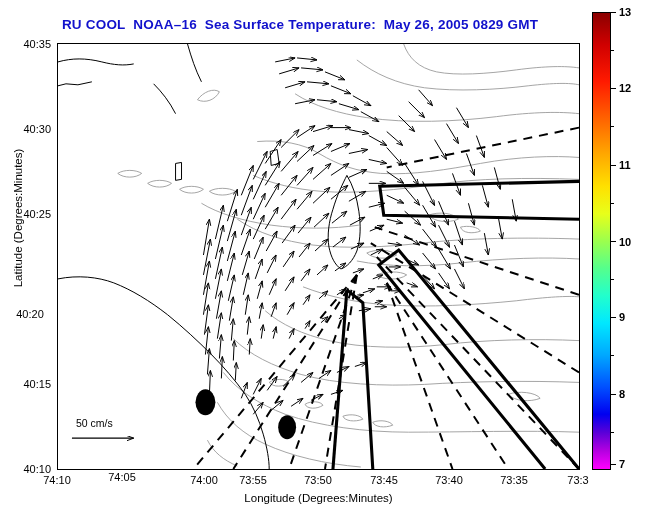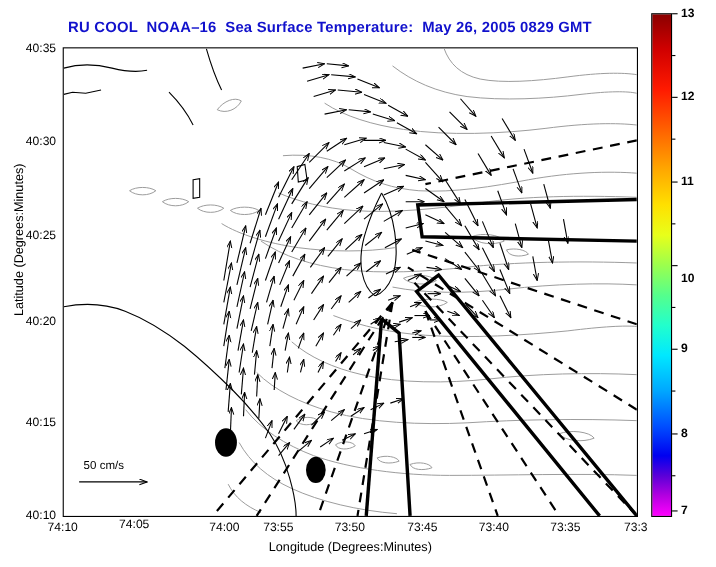--- a/index.html
+++ b/index.html
@@ -450,21 +450,21 @@
     <div class="xtick-label" style="left:384px; top:474px;">73:45</div>
     <div class="xtick-label" style="left:449px; top:474px;">73:40</div>
     <div class="xtick-label" style="left:514px; top:474px;">73:35</div>
     <div class="xtick-label" style="left:578px; top:474px;">73:3</div>
   </div>
 
   <div id="yticks">
     <div class="ytick-label" style="left:9px; top:44px;  width:42px;">40:35</div>
     <div class="ytick-label" style="left:9px; top:129px; width:42px;">40:30</div>
     <div class="ytick-label" style="left:9px; top:214px; width:42px;">40:25</div>
-    <div class="ytick-label" style="left:9px; top:292px; width:42px;">40:20</div>
+    <div class="ytick-label" style="left:9px; top:314px; width:42px;text-align:center;">40:20</div>
     <div class="ytick-label" style="left:9px; top:384px; width:42px;">40:15</div>
     <div class="ytick-label" style="left:9px; top:469px; width:42px;">40:10</div>
   </div>
 
   <div id="xlabel">Longitude (Degrees:Minutes)</div>
   <div id="ylabel">Latitude (Degrees:Minutes)</div>
 
   <div id="colorbar-wrap">
     <div id="colorbar" style="background: linear-gradient(to bottom,
             #8b0000 0%,
@@ -496,19 +496,19 @@
     <div class="cb-tick-minor" style="top:38px;"></div>
     <div class="cb-tick-minor" style="top:114px;"></div>
     <div class="cb-tick-minor" style="top:191px;"></div>
     <div class="cb-tick-minor" style="top:267px;"></div>
     <div class="cb-tick-minor" style="top:343px;"></div>
     <div class="cb-tick-minor" style="top:420px;"></div>
 
     <div class="cb-label" style="top:0px;">13</div>
     <div class="cb-label" style="top:76px;">12</div>
     <div class="cb-label" style="top:153px;">11</div>
-    <div class="cb-label" style="top:241px;">10</div>
+    <div class="cb-label" style="top:230px;">10</div>
     <div class="cb-label" style="top:305px;">9</div>
     <div class="cb-label" style="top:382px;">8</div>
     <div class="cb-label" style="top:452px;">7</div>
   </div>
 
 </div>
 
 </body></html>

